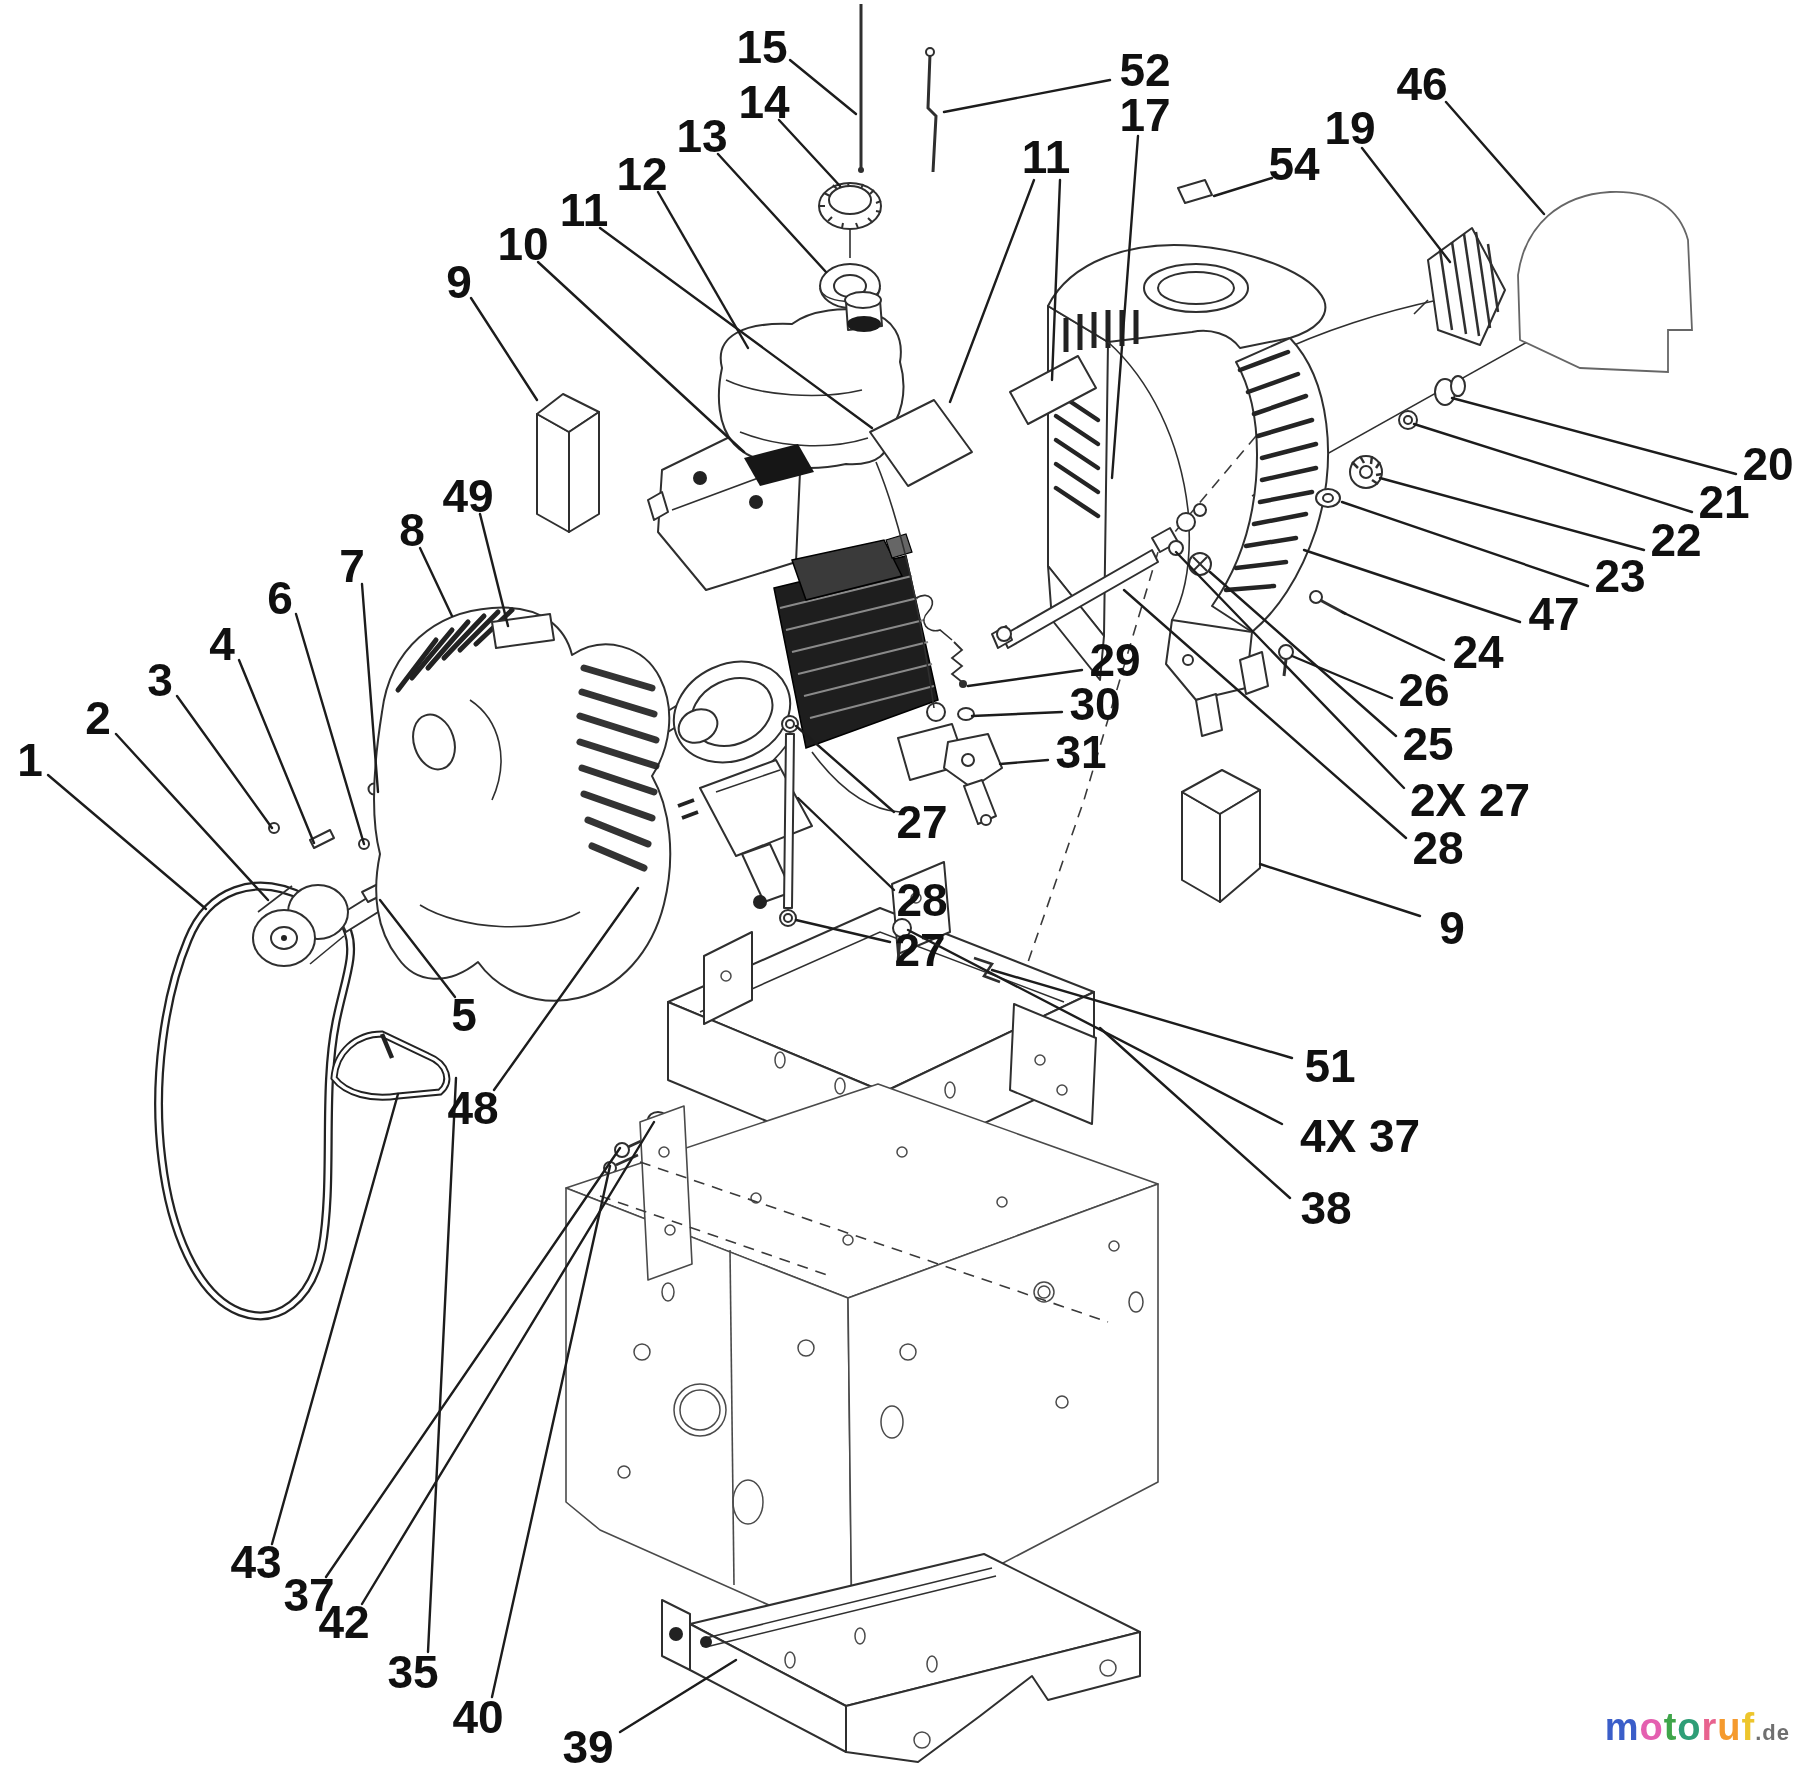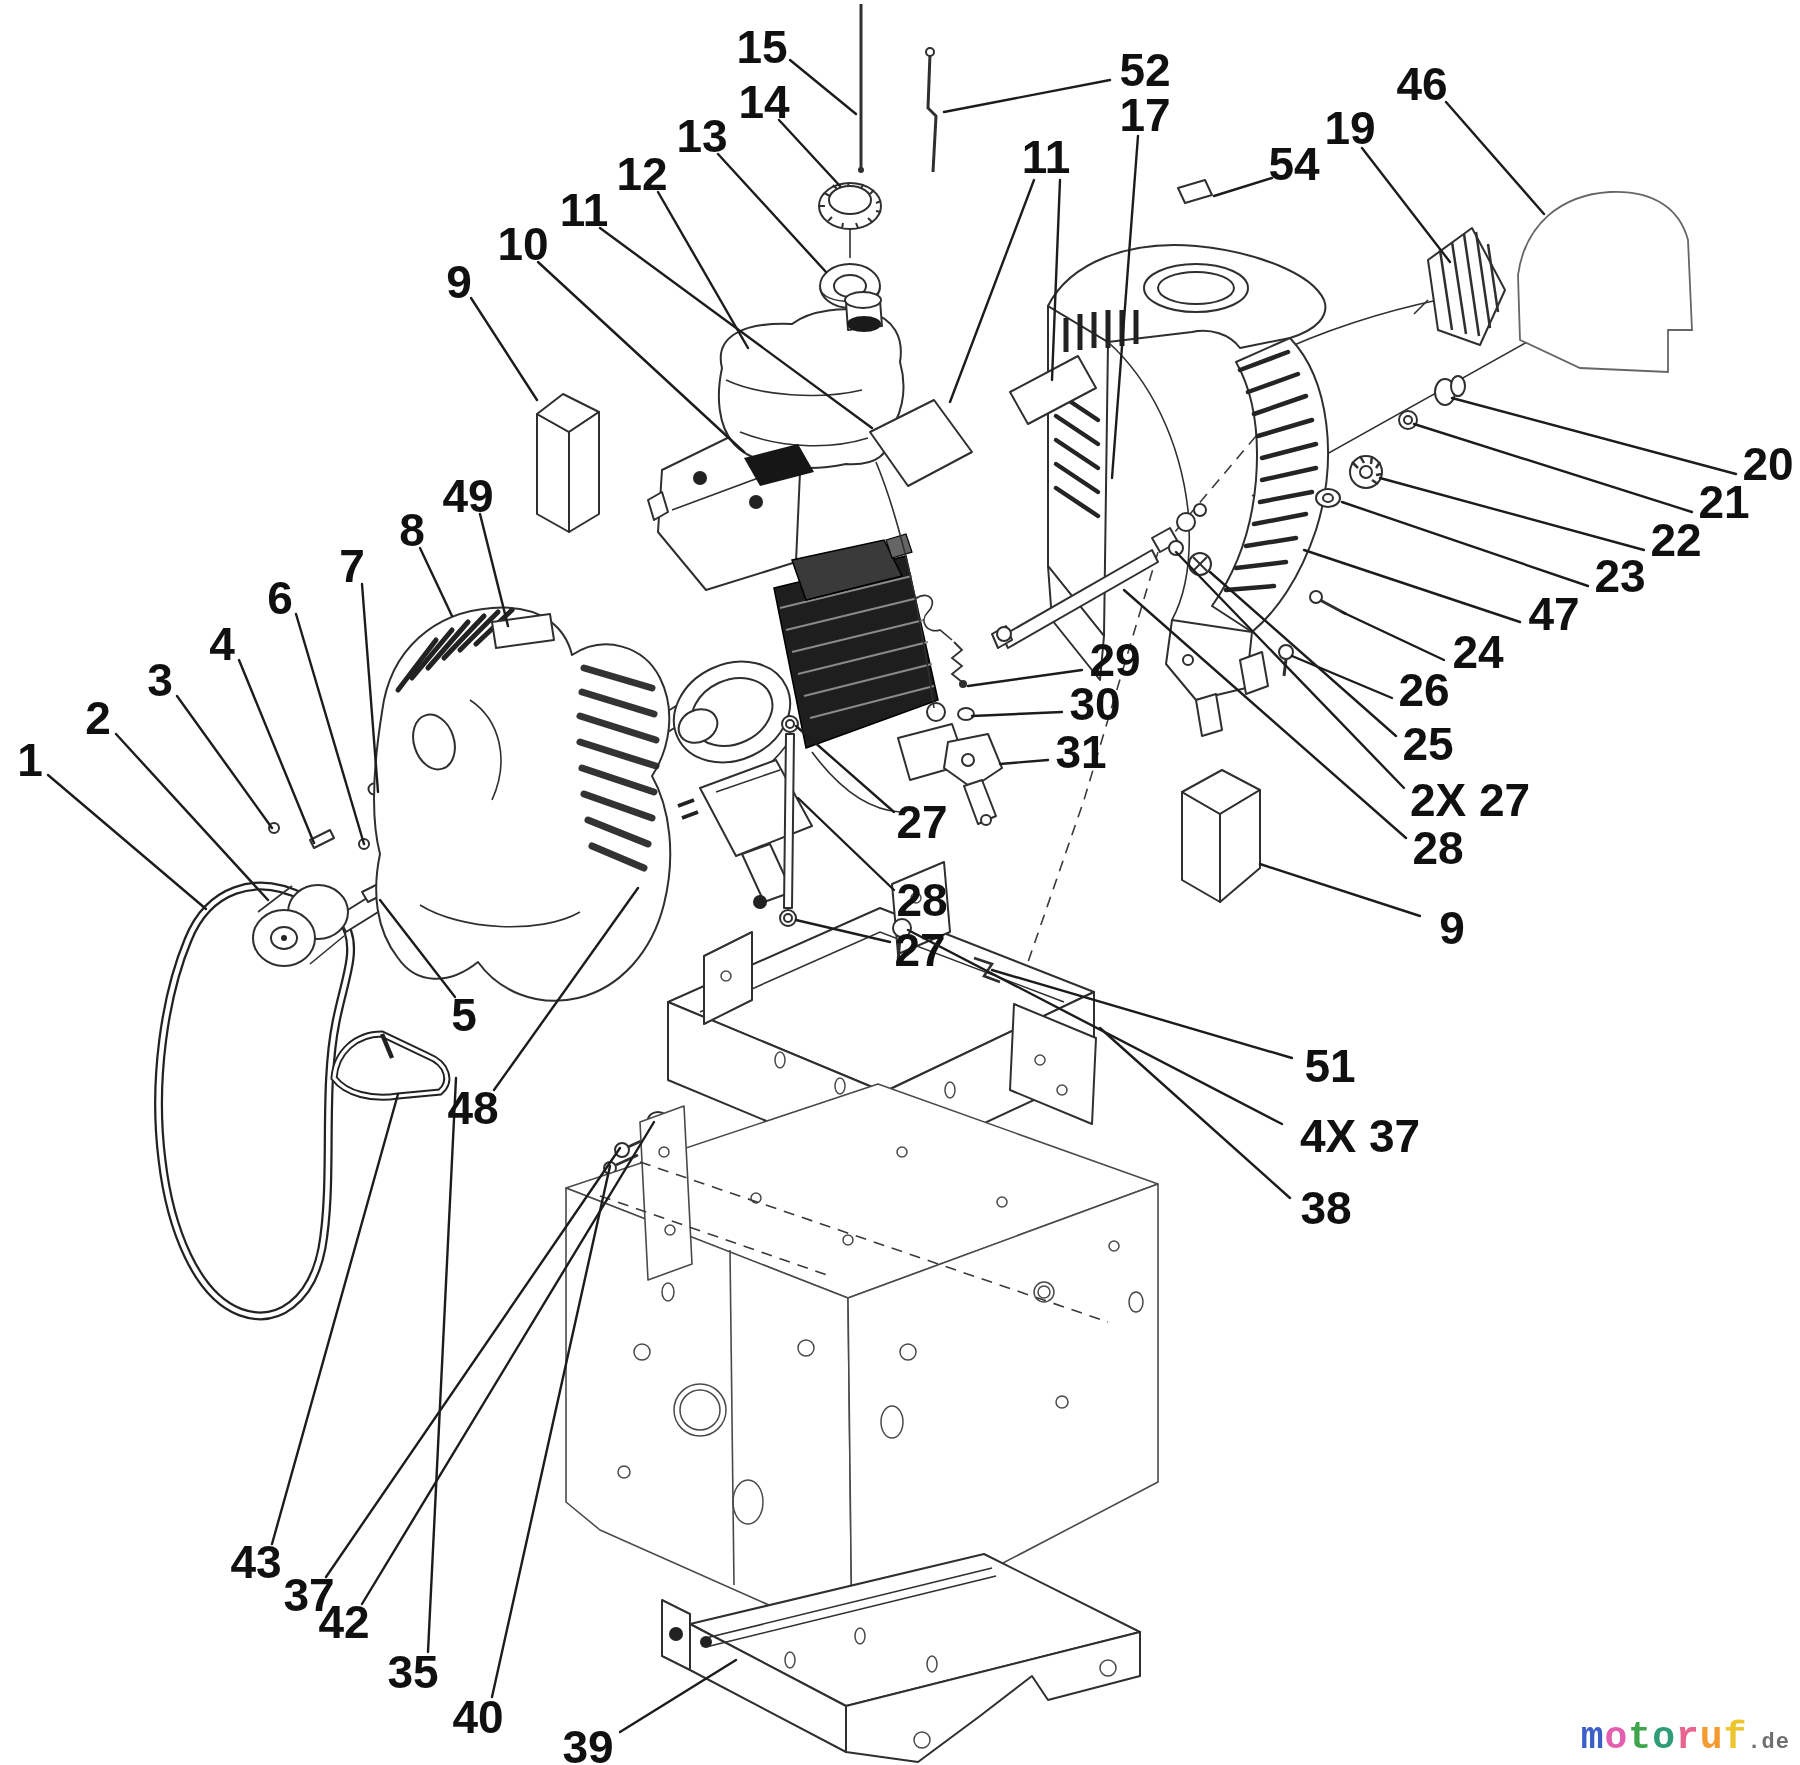--- a/index.html
+++ b/index.html
@@ -12,21 +12,21 @@
   .fin{stroke:#8a8a8a;stroke-width:2;fill:none;}
   .louver{stroke:#242424;stroke-width:4.5;stroke-linecap:round;}
   .frameLine{fill:#ffffff;stroke:#4a4a4a;stroke-width:1.6;stroke-linejoin:round;}
   .hole{fill:#ffffff;stroke:#4a4a4a;stroke-width:1.5;}
   .dashed{fill:none;stroke:#3a3a3a;stroke-width:1.6;stroke-dasharray:11 8;}
   .wire{fill:none;stroke:#222;stroke-width:7;stroke-linecap:round;}
   .wireIn{fill:none;stroke:#fff;stroke-width:3.2;stroke-linecap:round;}
   .callout-leader{stroke:#1c1c1c;stroke-width:2.4;stroke-linecap:round;}
   .callout-text{font-family:"Liberation Sans",sans-serif;font-weight:700;font-size:46px;
                 fill:#101010;text-anchor:middle;dominant-baseline:central;}
-  .watermark{position:absolute;right:10px;bottom:6px;font-family:Liberation Mono, monospace;
+  .watermark{position:absolute;right:10px;bottom:16px;font-family:Liberation Sans, sans-serif;
              font-weight:700;font-size:38px;letter-spacing:1px;user-select:none;}
   .watermark .suffix{font-size:22px;color:#6f6f6f;font-weight:700;}
 </style>
 </head>
 <body>
 
 <div class="stage">
 <svg width="1800" height="1765" viewBox="0 0 1800 1765">
 
   <g>

